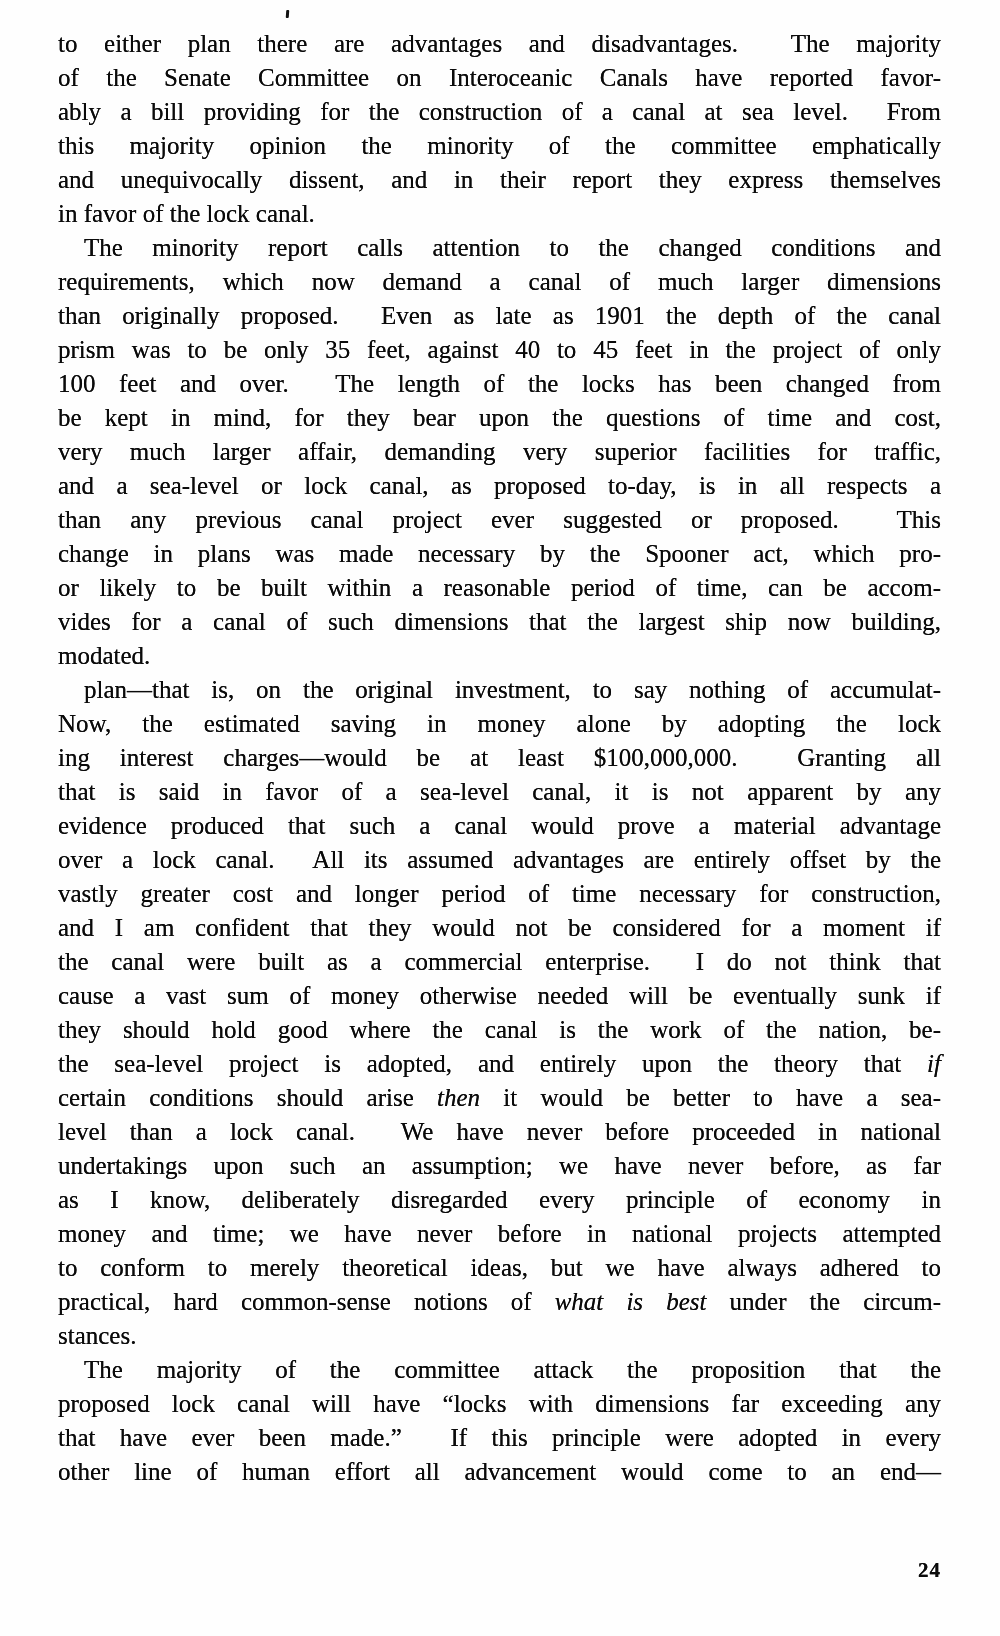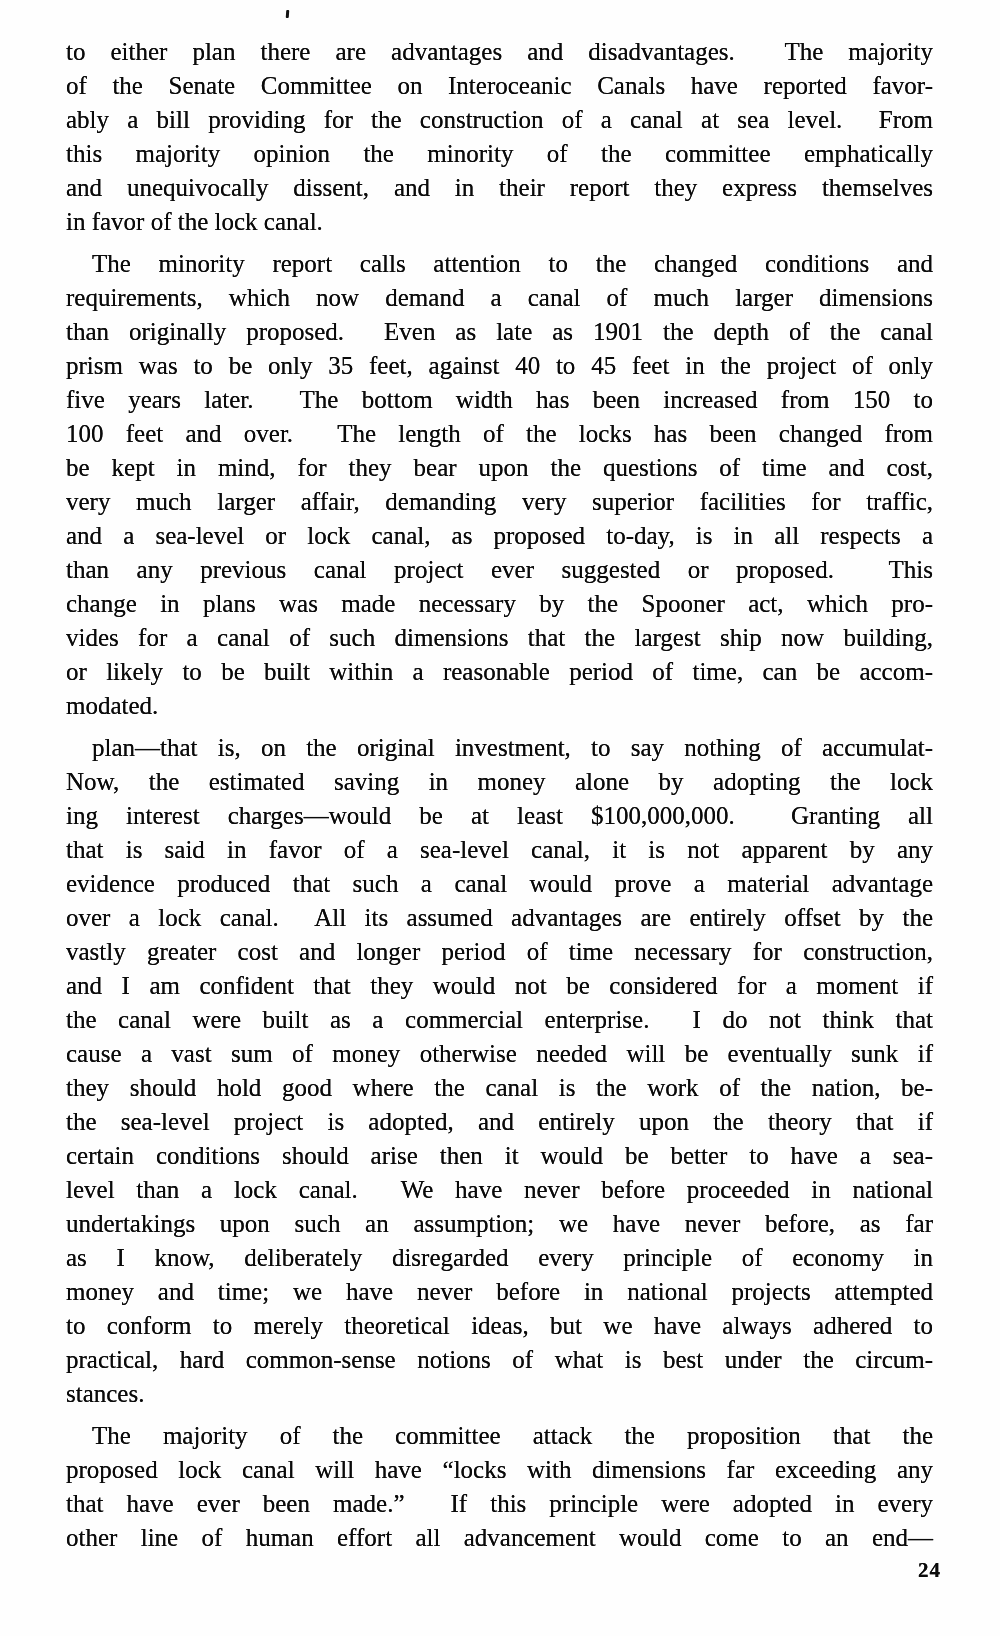--- a/index.html
+++ b/index.html
@@ -22,35 +22,35 @@
   }
   .text-block {
     position: absolute;
     left: 58px;
     top: 27px;
     width: 883px;
     font-size: 25px;
     line-height: 34px;
     text-shadow: 0 0 0.6px rgba(0,0,0,0.85);
   }
-  .para { margin: 8px; }
+  .para { margin: 0; }
   .line {
     text-align: justify;
     text-align-last: justify;
     white-space: pre-wrap;
     height: 34px;
     overflow: visible;
   }
   .line.last {
     text-align-last: left;
   }
   .para.indent .line:first-child {
     text-indent: 26px;
   }
-  .it { }
+  .it { font-style: italic; }
   .page-number {
     position: absolute;
     left: 58px;
     top: 1558px;
     width: 883px;
     text-align: right;
     font-size: 21px;
     font-weight: bold;
     letter-spacing: 1px;
     text-shadow: 0 0 0.5px rgba(0,0,0,0.85);
@@ -78,29 +78,28 @@
         <div class="line"><span>ably a bill providing for the construction of a canal at sea level.  From</span></div>
         <div class="line"><span>this majority opinion the minority of the committee emphatically</span></div>
         <div class="line"><span>and unequivocally dissent, and in their report they express themselves</span></div>
         <div class="line last"><span>in favor of the lock canal.</span></div>
       </div>
       <div class="para indent">
         <div class="line"><span>The minority report calls attention to the changed conditions and</span></div>
         <div class="line"><span>requirements, which now demand a canal of much larger dimensions</span></div>
         <div class="line"><span>than originally proposed.  Even as late as 1901 the depth of the canal</span></div>
         <div class="line"><span>prism was to be only 35 feet, against 40 to 45 feet in the project of only</span></div>
-        <div class="line"><span>five years later.  The bottom width has been increased from 150 to</span></div>
         <div class="line"><span>100 feet and over.  The length of the locks has been changed from</span></div>
         <div class="line"><span>be kept in mind, for they bear upon the questions of time and cost,</span></div>
         <div class="line"><span>very much larger affair, demanding very superior facilities for traffic,</span></div>
         <div class="line"><span>and a sea-level or lock canal, as proposed to-day, is in all respects a</span></div>
         <div class="line"><span>than any previous canal project ever suggested or proposed.  This</span></div>
         <div class="line"><span>change in plans was made necessary by the Spooner act, which pro-</span></div>
+        <div class="line"><span>or likely to be built within a reasonable period of time, can be accom-</span></div>
         <div class="line"><span>vides for a canal of such dimensions that the largest ship now building,</span></div>
-        <div class="line"><span>or likely to be built within a reasonable period of time, can be accom-</span></div>
         <div class="line last"><span>modated.</span></div>
       </div>
       <div class="para indent">
         <div class="line"><span>plan—that is, on the original investment, to say nothing of accumulat-</span></div>
         <div class="line"><span>Now, the estimated saving in money alone by adopting the lock</span></div>
         <div class="line"><span>ing interest charges—would be at least $100,000,000.  Granting all</span></div>
         <div class="line"><span>that is said in favor of a sea-level canal, it is not apparent by any</span></div>
         <div class="line"><span>evidence produced that such a canal would prove a material advantage</span></div>
         <div class="line"><span>over a lock canal.  All its assumed advantages are entirely offset by the</span></div>
         <div class="line"><span>vastly greater cost and longer period of time necessary for construction,</span></div>

